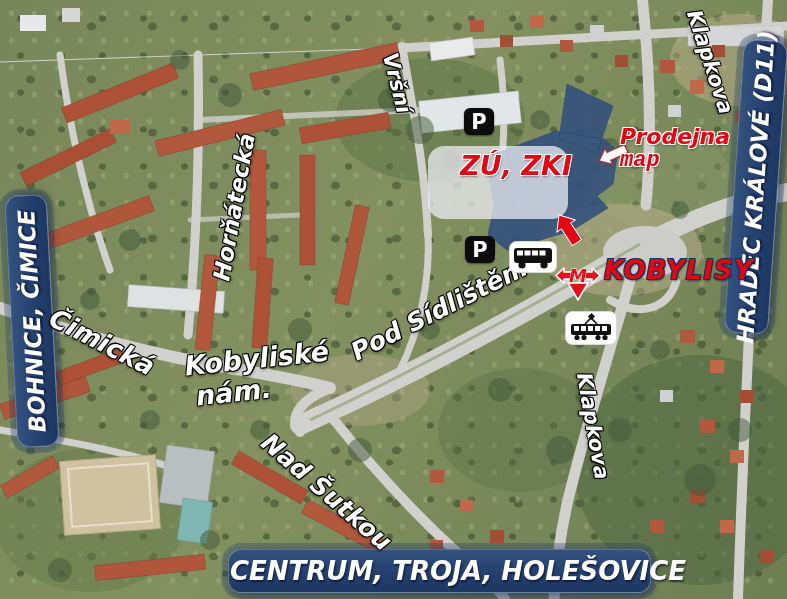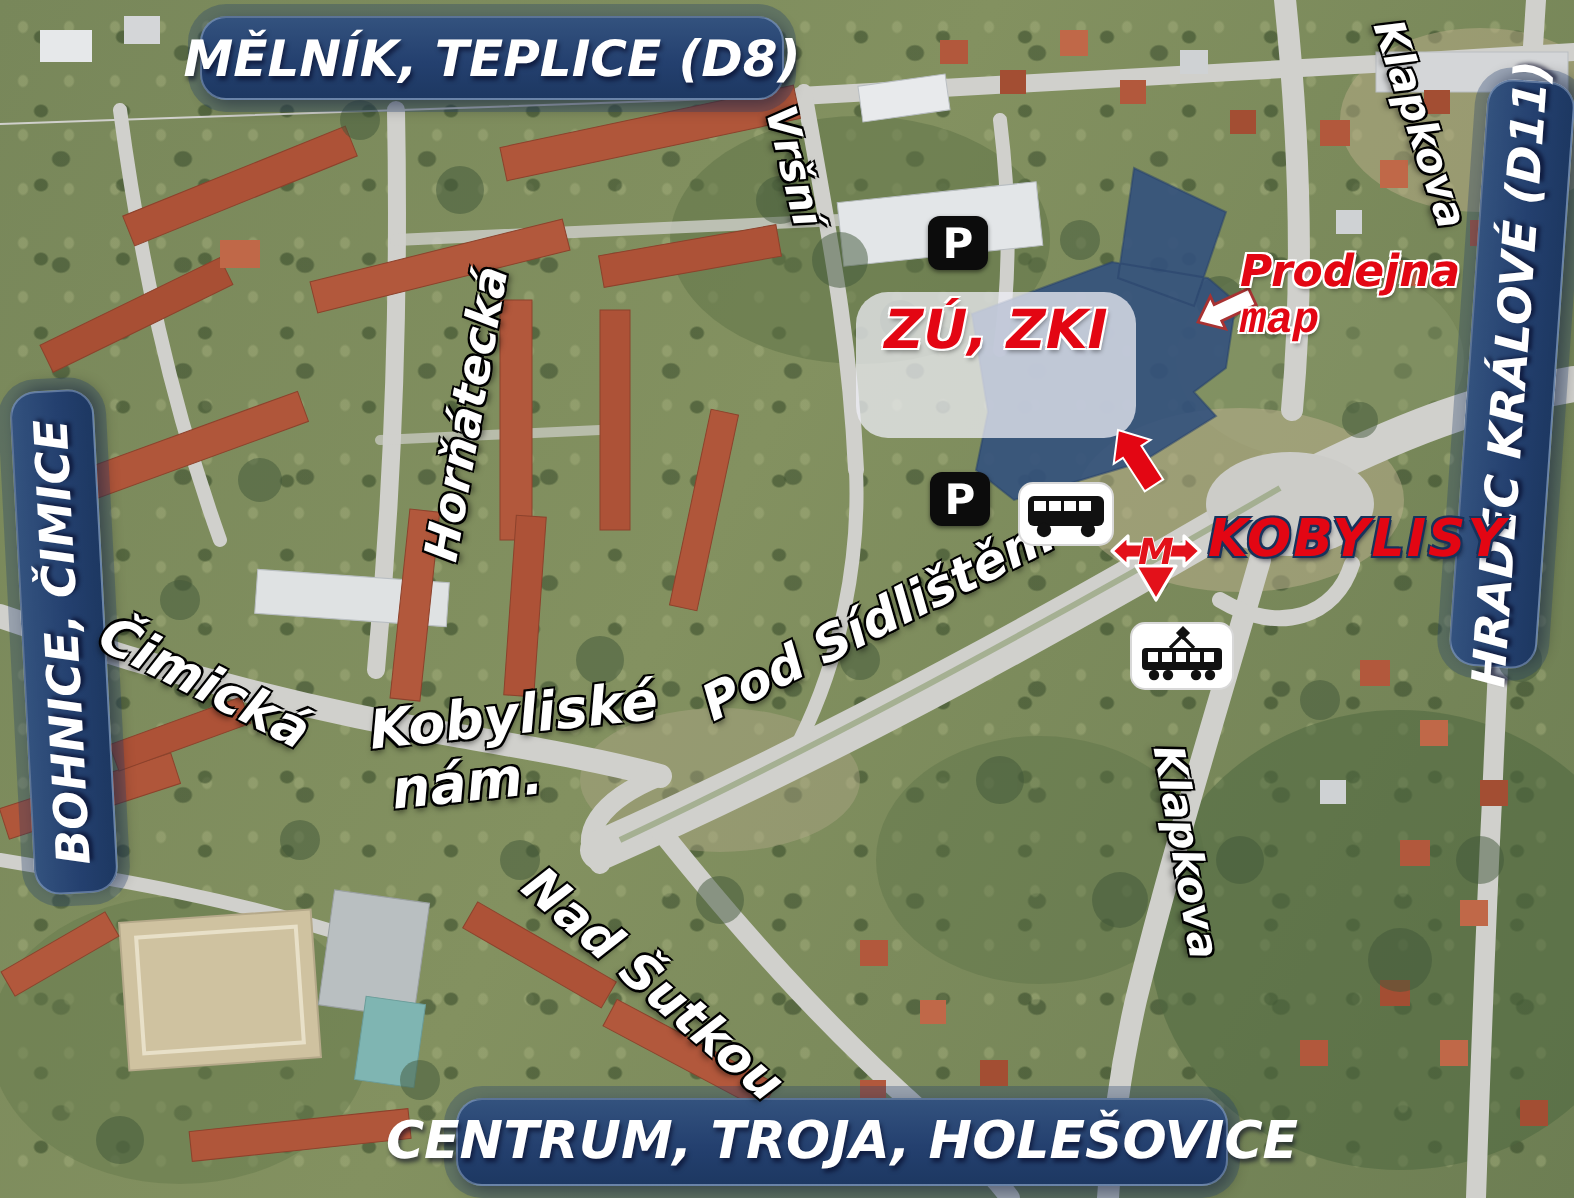--- a/index.html
+++ b/index.html
@@ -181,47 +181,44 @@
 
   <svg class="layer" width="787" height="599" viewBox="0 0 787 599">
     <g transform="translate(559,215) rotate(-33)">
       <polygon points="0,0 11,13 5.5,13 5.5,33 -5.5,33 -5.5,13 -11,13" fill="#e30613" stroke="#ffffff" stroke-width="1"></polygon>
     </g>
     <g transform="translate(599,161) rotate(-115)">
       <polygon points="0,0 9,11 4.5,11 4.5,30 -4.5,30 -4.5,11 -9,11" fill="#ffffff" stroke="#a83232" stroke-width="1.4"></polygon>
     </g>
   </svg>
 
-  <div class="banner" style="left:100px;top:8px;width:290px;height:40px;font-size:25px;">
-    <span>MĚLNÍK, TEPLICE (D8)</span>
-  </div>
   <div class="banner" style="left:-94px;top:300px;width:250px;height:40px;font-size:23px;transform:rotate(-93deg);">
     <span>BOHNICE, ČIMICE</span>
   </div>
   <div class="banner" style="left:609px;top:165px;width:292px;height:42px;font-size:23px;transform:rotate(-86deg);">
     <span>HRADEC KRÁLOVÉ (D11)</span>
   </div>
-  <div class="banner" style="left:228px;top:549px;width:384px;height:42px;font-size:26px;">
+  <div class="banner" style="left:228px;top:549px;width:384px;height:42px;font-size:26px;padding-left:37px;">
     <span>CENTRUM, TROJA, HOLEŠOVICE</span>
   </div>
 
   <div class="street" style="left:362px;top:71px;width:70px;font-size:21px;transform:rotate(76deg);">Vršní</div>
   <div class="street" style="left:154px;top:194px;width:160px;font-size:23px;transform:rotate(-80deg);">Horňátecká</div>
   <div class="street" style="left:42px;top:327px;width:120px;font-size:26px;transform:rotate(27deg);">Čimická</div>
   <div class="street" style="left:186px;top:342px;width:160px;font-size:27px;line-height:1.15;transform:rotate(-6deg);text-align:left;">
     <span style="display:block;">Kobyliské</span>
     <span style="display:block;margin-left:8px;">nám.</span>
   </div>
   <div class="street" style="left:343px;top:298px;width:180px;font-size:25px;transform:rotate(-27deg);">Pod Sídlištěm</div>
   <div class="street" style="left:248px;top:470px;width:140px;font-size:25px;transform:rotate(41deg);">Nad Šutkou</div>
   <div class="street" style="left:655px;top:50px;width:110px;font-size:21px;transform:rotate(72deg);">Klapkova</div>
   <div class="street" style="left:538px;top:414px;width:110px;font-size:21px;transform:rotate(80deg);">Klapkova</div>
 
   <div class="red-label office-text">
-    <span style="display:block;">ZÚ, ZKI</span>
+    <span style="display:block;text-align:right;">ZÚ, ZKI</span>
   </div>
   <div class="red-label shop-label">
     <span style="display:block;">Prodejna</span>
     <span style="display:block;font-family:Liberation Mono, monospace;">map</span>
   </div>
   <div class="red-label metro-name">KOBYLISY</div>
 
   <div class="p-icon" style="left:464px;top:108px;">
     <span>P</span>
   </div>

